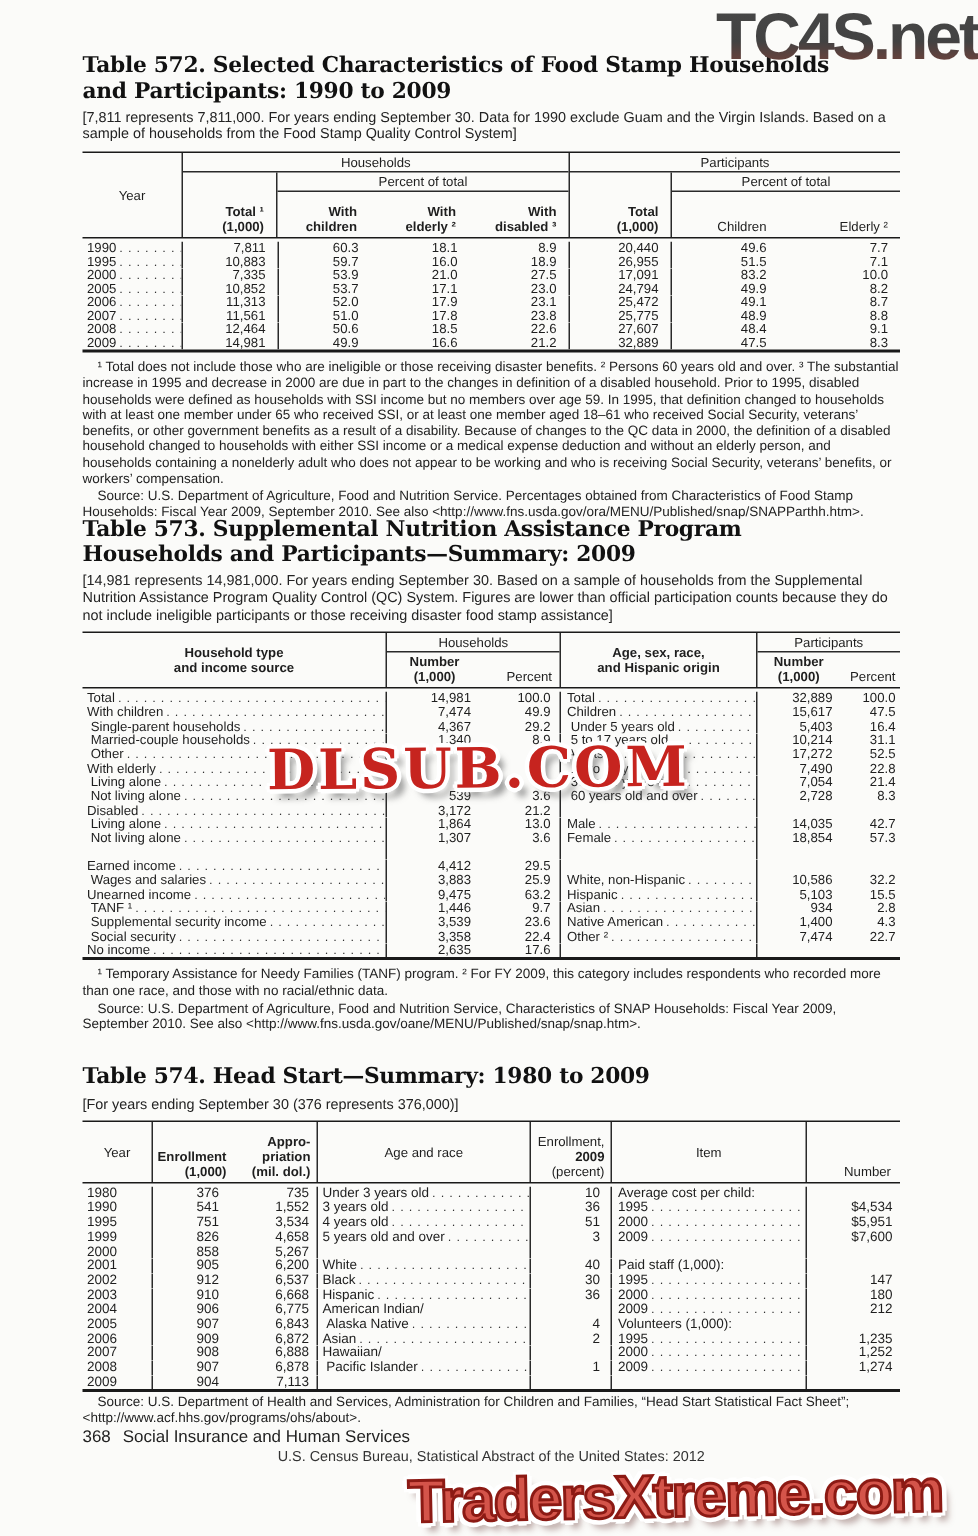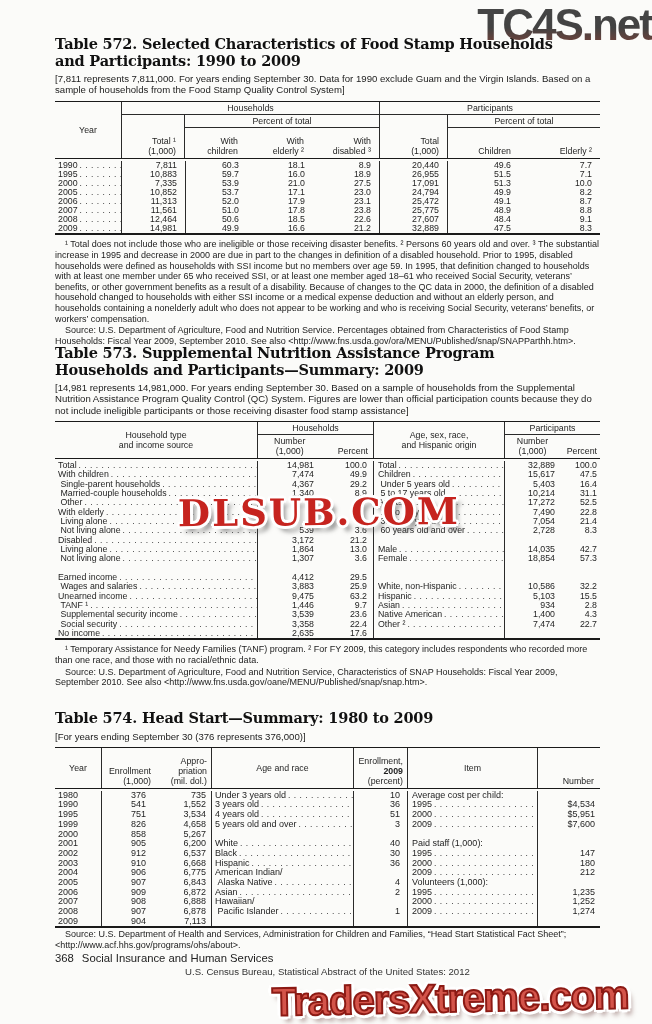--- a/index.html
+++ b/index.html
@@ -18,21 +18,21 @@
   .fn { font-size:9px; line-height:10.6px; color:#222; margin-top:4px; text-indent:10px; }
   .src { margin-top:1px; }
   
   .tbl { border-bottom:2px solid #1a1a1a; }
   .hdrbox { display:flex; border-top:1px solid #1a1a1a; border-bottom:1px solid #1a1a1a; font-size:8.8px; }
   .br { border-right:1px solid #2a2a2a; }
   .bb { border-bottom:1px solid #2a2a2a; }
   .glab { height:13px; line-height:13px; text-align:center; }
   .sub { display:flex; flex:1; }
   .colcell { display:flex; flex-direction:column; justify-content:flex-end; padding-bottom:2px; text-align:right; }
-  .pre { white-space:pre-line; }
+  .pre { white-space:pre-line;font-weight:bold; }
   .vctr { display:flex; flex-direction:column; justify-content:center; text-align:center; }
   .r { display:flex; overflow:hidden; }
   .c { overflow:hidden; white-space:nowrap; }
   .n { text-align:right; }
   .lblflex { display:flex; }
   .lbl { white-space:nowrap; }
   .dots { flex:1; overflow:hidden; white-space:nowrap; color:#333; margin-left:2px; }
   .dots::before { content:". . . . . . . . . . . . . . . . . . . . . . . . . . . . . . . . . . . . . . . . . . . . . . . . . ."; letter-spacing:0.5px; font-size:8.5px; }
   .lbl:empty + .dots { display:none; }
   
@@ -186,21 +186,21 @@
           <div class="r">
             <div class="c lblflex br w-y572">
               <span class="lbl">2000</span>
               <span class="dots"></span>
             </div>
             <div class="c n br w-c1">7,335</div>
             <div class="c n w-c2">53.9</div>
             <div class="c n w-c3">21.0</div>
             <div class="c n br w-c4">27.5</div>
             <div class="c n br w-c5">17,091</div>
-            <div class="c n w-c6">51.3</div>
+            <div class="c n w-c6">83.2</div>
             <div class="c n w-c7">10.0</div>
           </div>
 
           <div class="r">
             <div class="c lblflex br w-y572">
               <span class="lbl">2005</span>
               <span class="dots"></span>
             </div>
             <div class="c n br w-c1">10,852</div>
             <div class="c n w-c2">53.7</div>

